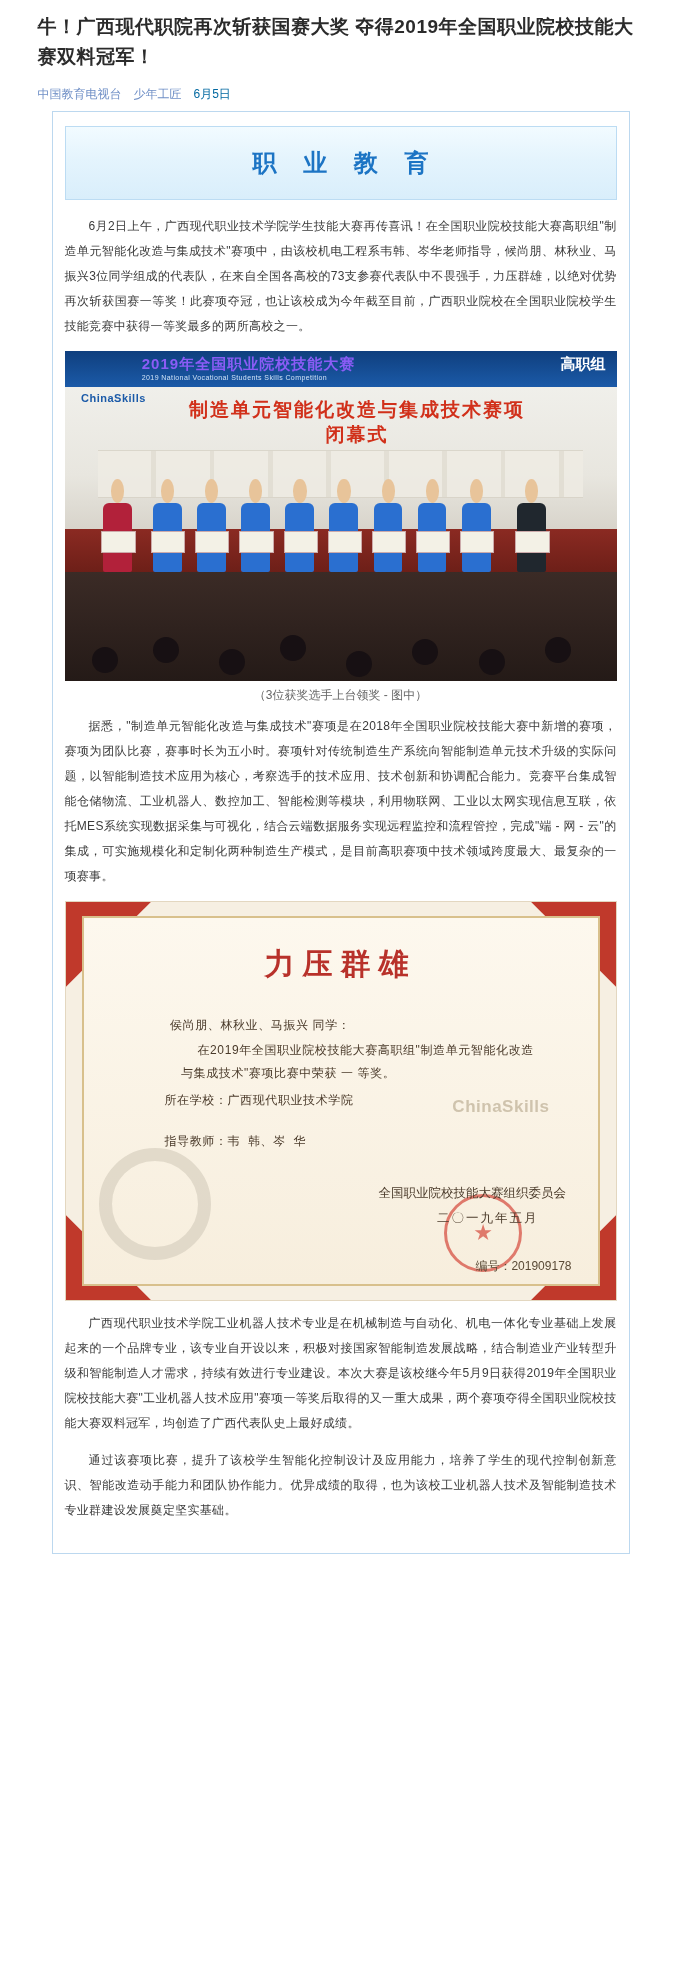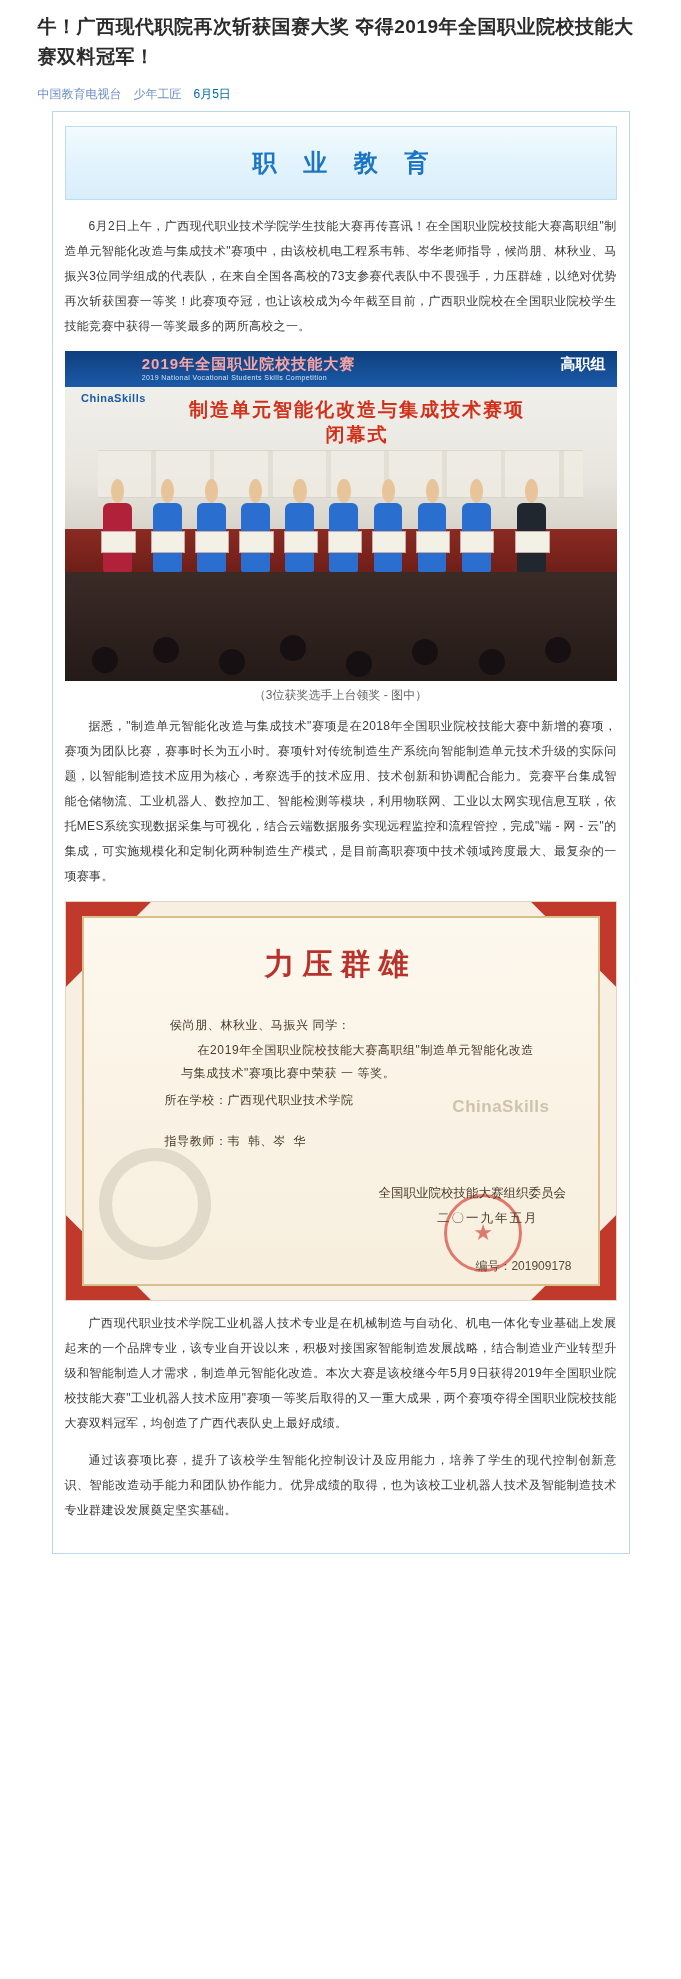--- a/index.html
+++ b/index.html
@@ -106,21 +106,21 @@
   .ph-stageback {
     position: absolute; left: 0; top: 0; right: 0; height: 54%;
     background: linear-gradient(180deg, #f3f3ef 0%, #e8e6df 70%, #d8d4cb 100%);
   }
   .ph-bluebar {
     position: absolute; left: 0; top: 0; right: 0; height: 11%;
     background: linear-gradient(180deg,#0f3f7e 0%, #1b5aa8 100%);
   }
   .ph-title {
     position: absolute; left: 14%; top: 1.2%;
-    color: #fca5a5; font-size: 15px; font-weight: bold; letter-spacing: 1px;
+    color: #8b5cf6; font-size: 15px; font-weight: bold; letter-spacing: 1px;
   }
   .ph-subtitle {
     position: absolute; left: 14%; top: 7%;
     color: #cfe2f7; font-size: 7px; letter-spacing: 0.4px;
   }
   .ph-grouplabel {
     position: absolute; right: 2%; top: 1.2%;
     color: #ffffff; font-size: 15px; font-weight: bold;
   }
   .ph-chinaskills {
@@ -308,20 +308,20 @@
         <div class="cert-line cert-l3">与集成技术"赛项比赛中荣获  一  等奖。</div>
         <div class="cert-line cert-l4">所在学校：广西现代职业技术学院</div>
         <div class="cert-line cert-l5">指导教师：韦  韩、岑  华</div>
         <div class="cert-watermark">ChinaSkills</div>
         <div class="cert-stamp"></div>
         <div class="cert-org">全国职业院校技能大赛组织委员会</div>
         <div class="cert-date">二〇一九年五月</div>
         <div class="cert-no">编号：201909178</div>
       </div>
 
-      <p class="para">广西现代职业技术学院工业机器人技术专业是在机械制造与自动化、机电一体化专业基础上发展起来的一个品牌专业，该专业自开设以来，积极对接国家智能制造发展战略，结合制造业产业转型升级和智能制造人才需求，制造单元智能化改造。本次大赛是该校继今年5月9日获得2019年全国职业院校技能大赛"工业机器人技术应用"赛项一等奖后取得的又一重大成果，两个赛项夺得全国职业院校技能大赛双料冠军，均创造了广西代表队史上最好成绩。</p>
+      <p class="para">广西现代职业技术学院工业机器人技术专业是在机械制造与自动化、机电一体化专业基础上发展起来的一个品牌专业，该专业自开设以来，积极对接国家智能制造发展战略，结合制造业产业转型升级和智能制造人才需求，持续有效进行专业建设。本次大赛是该校继今年5月9日获得2019年全国职业院校技能大赛"工业机器人技术应用"赛项一等奖后取得的又一重大成果，两个赛项夺得全国职业院校技能大赛双料冠军，均创造了广西代表队史上最好成绩。</p>
       <p class="para">通过该赛项比赛，提升了该校学生智能化控制设计及应用能力，培养了学生的现代控制创新意识、智能改造动手能力和团队协作能力。优异成绩的取得，也为该校工业机器人技术及智能制造技术专业群建设发展奠定坚实基础。</p>
 
     </div>
   </div>
 
   <div class="footer-space"></div>
 </div>
 
 </body></html>

